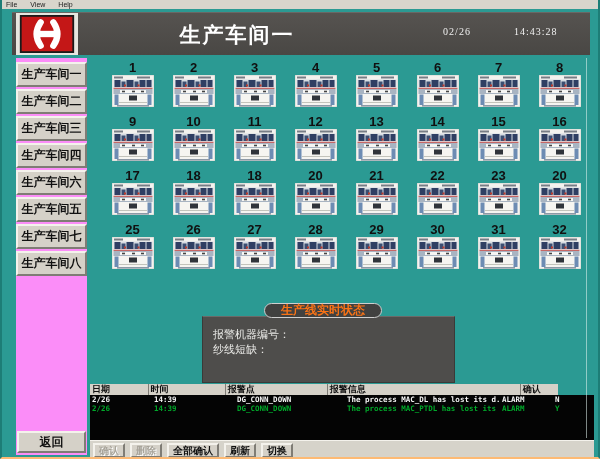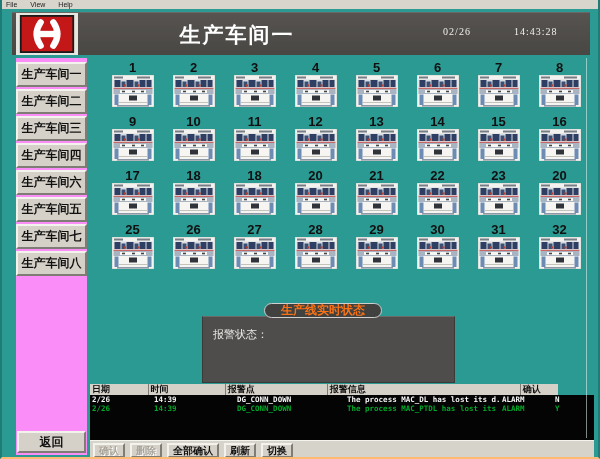--- a/index.html
+++ b/index.html
@@ -1060,21 +1060,22 @@
           <rect x="35.5" y="19.5" width="4" height="10.5" fill="#6d8cb3"></rect>
           <rect x="17" y="20.5" width="8" height="5" fill="#30343a"></rect>
           <rect x="7" y="27" width="28" height="1" fill="#c3c3bb"></rect>
           <rect x="5" y="30" width="32" height="1.6" fill="#8d99a6"></rect>
         </svg>
       </div>
   </div>
 
   <div class="status-badge">生产线实时状态</div>
   <div class="status-panel">
-      <div class="status-line">报警状态：</div>
+    <div class="status-line">报警机器编号：</div>
+      <div class="status-line">纱线短缺：</div>
   </div>
 
   <div class="alarm-header">
     <span>日期</span>
       <span>时间</span>
       <span>报警点</span>
       <span>报警信息</span>
       <span>报警状态</span>
       <span>确认</span>
   </div>

